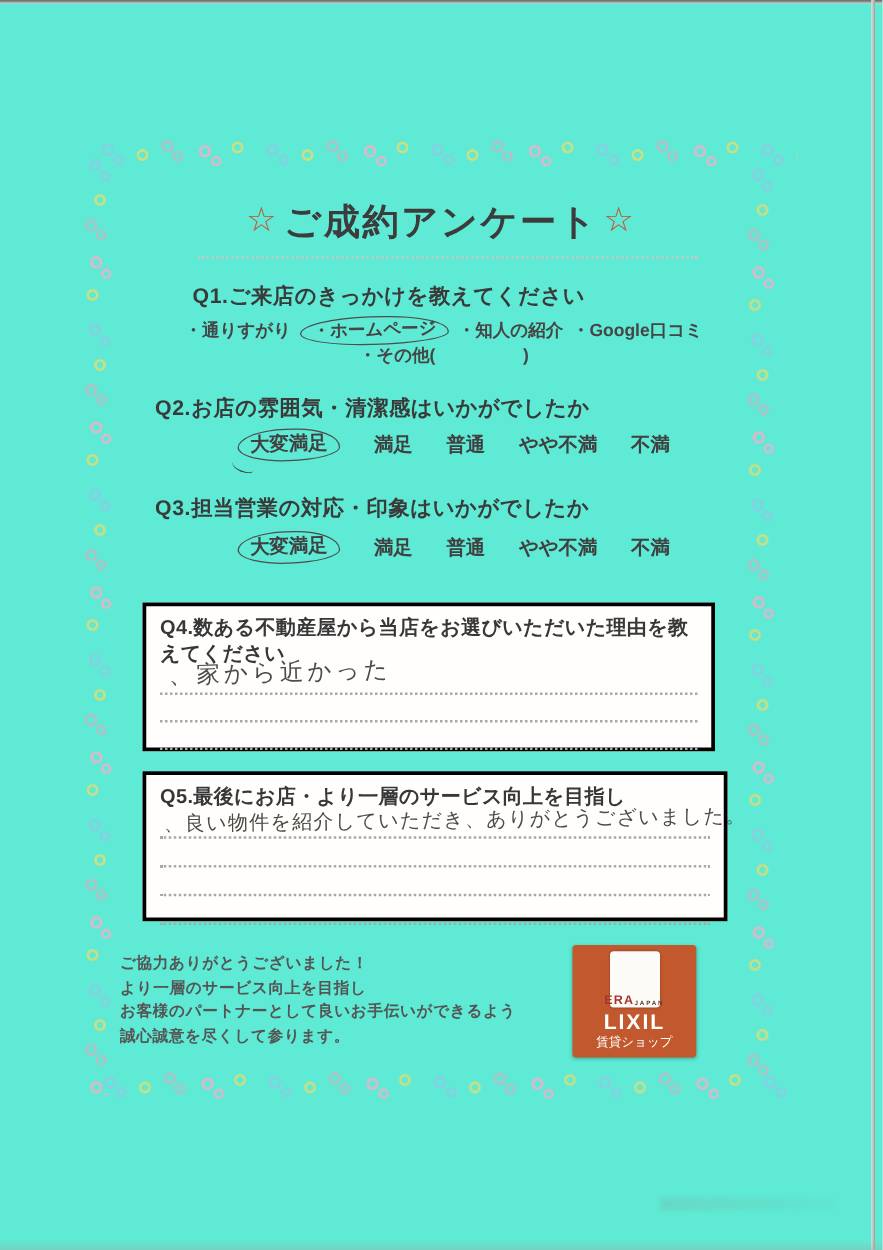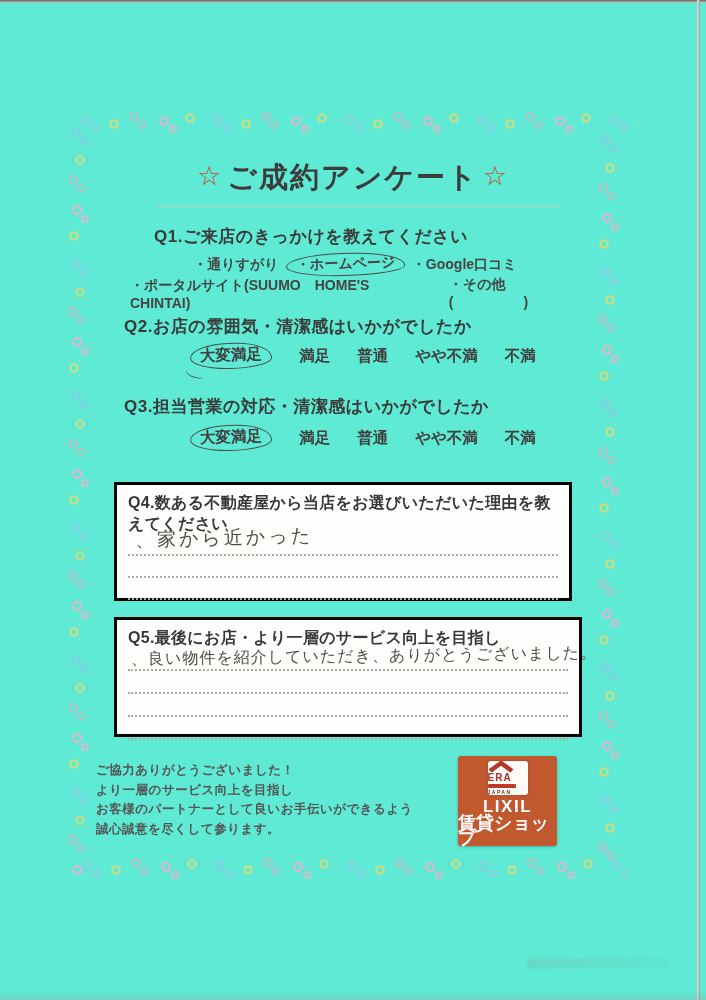--- a/index.html
+++ b/index.html
@@ -82,26 +82,26 @@
   #q5-hand { left:14px; top:26px; font-size:16px; letter-spacing:1px; transform:rotate(-.8deg); }
 
   
   .footer { left:96px; top:761px; width:344px; text-align:left; font-size:12.5px; font-weight:700;
             color:#555; line-height:19.5px; letter-spacing:.5px; }
 
   
   .logo { left:458px; top:756px; width:99px; height:90px; background:#c2582e; border-radius:3px;
           box-shadow:0 1px 3px rgba(0,0,0,.25); display:flex; flex-direction:column; align-items:center; }
   .era-card { margin-top:5px; width:40px; height:45px; background:#fdfbf8; border-radius:3px;
-          display:flex; flex-direction:column; align-items:flex-start; justify-content:center; box-shadow:0 0 2px rgba(0,0,0,.3); }
+          display:flex; flex-direction:row; align-items:flex-end; justify-content:center; box-shadow:0 0 2px rgba(0,0,0,.3); }
   .era-label { font-size:10px; font-weight:700; color:#a8332b; letter-spacing:1px; line-height:11px; }
   .era-stripe { width:28px; height:4px; background:#c0392b; margin:1px 0; border-radius:1px; }
   .era-japan { font-size:5px; font-weight:700; color:#5a3c32; letter-spacing:1.5px; }
   .brand-name { margin-top:3px; color:#fff; font-weight:700; font-size:17px; letter-spacing:1.5px; line-height:18px; }
-  .brand-sub  { color:#fff; font-weight:700; font-size:18px; line-height:15px; }
+  .brand-sub  { color:#fff; font-weight:400; font-size:10px; line-height:15px; }
 </style>
 </head>
 <body>
 
 <div class="page">
 
   <div class="abs edge-top"></div>
   <div class="abs edge-right"></div>
   <div class="abs edge-bottom"></div>
 
@@ -112,37 +112,37 @@
 
   <div class="abs title">
     <span class="star">☆</span><span>ご成約アンケート</span><span class="star">☆</span>
   </div>
   <div class="abs title-underline"></div>
 
   <div class="abs q-heading" id="q1h">Q1.ご来店のきっかけを教えてください</div>
   <div class="abs opt-row q1-row1">
     <span>・通りすがり</span>
     <span class="circle"><span>・ホームページ</span></span>
+    <span>・知人の紹介</span>
     <span>・Google口コミ</span>
   </div>
   <div class="abs opt-row q1-row2">
-    <span>・ポータルサイト(SUUMO　HOME'S　CHINTAI)</span>
     <span>・その他(　　　　　)</span>
   </div>
 
   <div class="abs q-heading" id="q2h">Q2.お店の雰囲気・清潔感はいかがでしたか</div>
   <div class="abs opt-row sat-row" id="q2row">
     <span class="circle tail"><span>大変満足</span></span>
     <span>満足</span>
     <span>普通</span>
     <span>やや不満</span>
     <span>不満</span>
   </div>
 
-  <div class="abs q-heading" id="q3h">Q3.担当営業の対応・清潔感はいかがでしたか</div>
+  <div class="abs q-heading" id="q3h">Q3.担当営業の対応・印象はいかがでしたか</div>
   <div class="abs opt-row sat-row" id="q3row">
     <span class="circle"><span>大変満足</span></span>
     <span>満足</span>
     <span>普通</span>
     <span>やや不満</span>
     <span>不満</span>
   </div>
 
   <div class="abs answer-box" id="q4-box">
     <div class="box-heading">Q4.数ある不動産屋から当店をお選びいただいた理由を教えてください</div>

